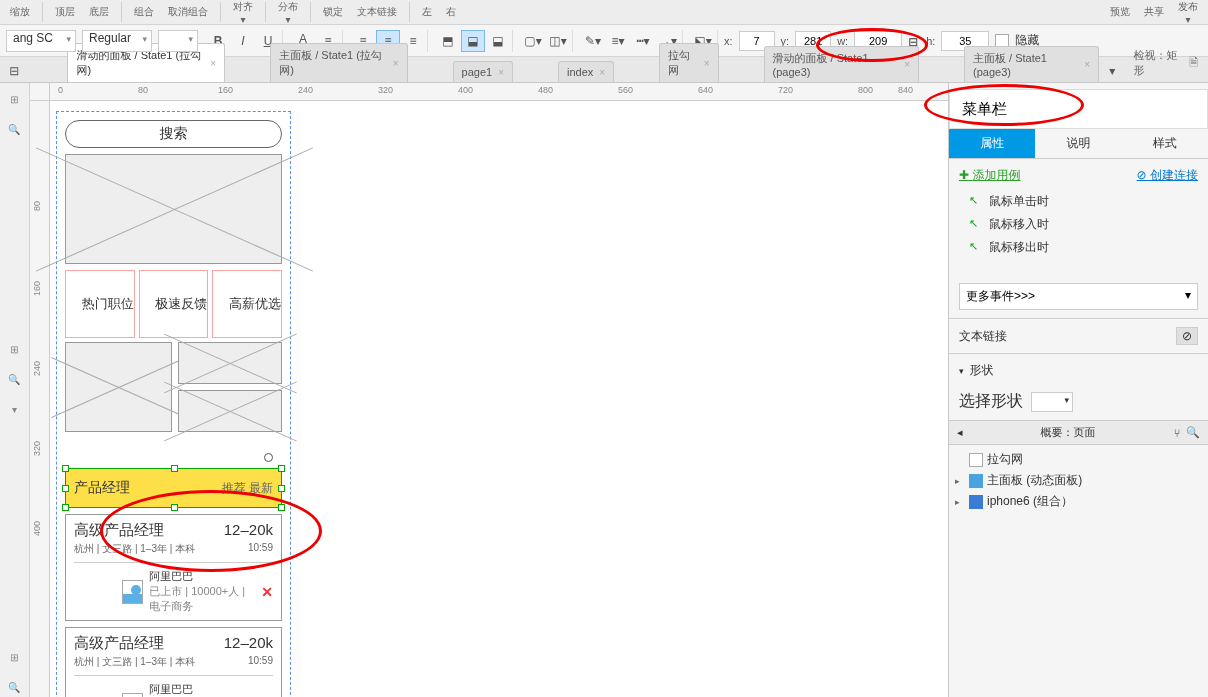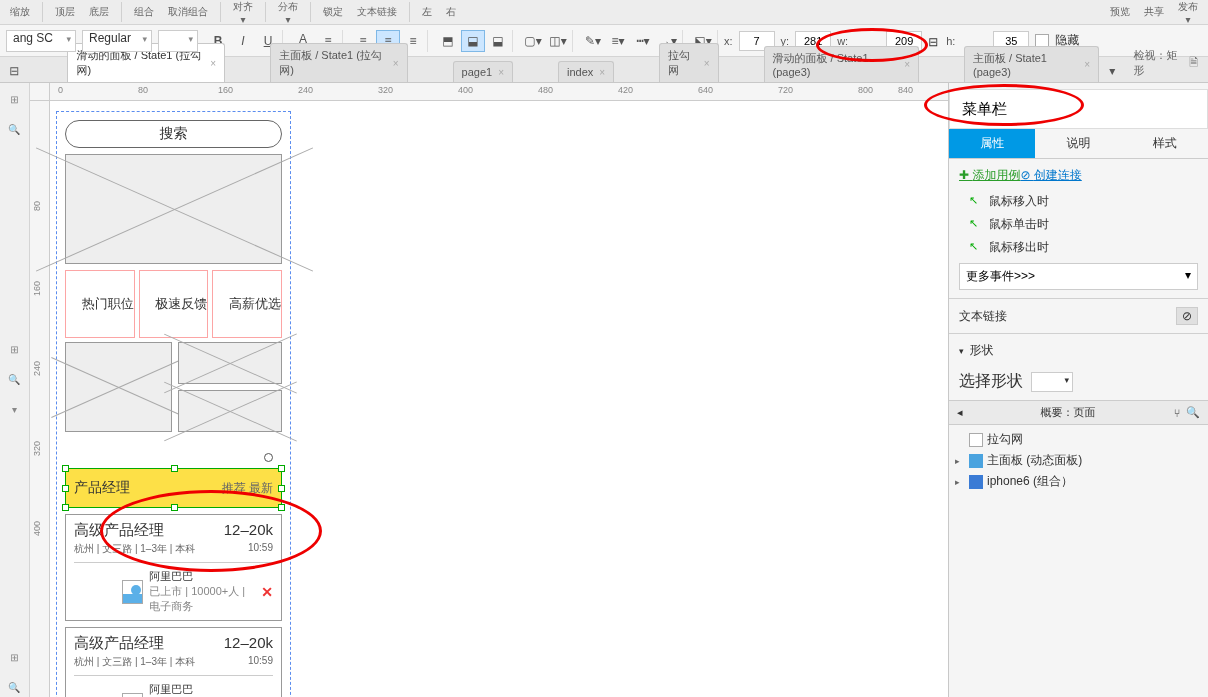--- a/index.html
+++ b/index.html
@@ -12,21 +12,21 @@
 
 
 .fmtbar { background:#f5f5f5; border-bottom:1px solid #d4d4d4; height:32px; display:flex; align-items:center; padding:0 6px; gap:6px; }
 .sel { border:1px solid #ccc; background:#fff; height:22px; padding:0 16px 0 6px; font-size:12px; position:relative; min-width:70px; }
 .sel::after { content:"▾"; position:absolute; right:4px; top:3px; font-size:9px; color:#888; }
 .btn-ico { width:24px; height:22px; border:1px solid transparent; display:flex; align-items:center; justify-content:center; font-size:12px; color:#555; }
 .btn-ico.active { background:#cce6ff; border-color:#7fb8e6; }
 .grp { display:flex; gap:1px; padding:0 2px; border-right:1px solid #ddd; }
 .coord-lbl { font-size:11px; color:#555; }
 .coord-in { width:36px; height:20px; border:1px solid #ccc; background:#fff; font-size:11px; text-align:center; padding:0 2px; }
-.wh-in { width:36px; height:20px; border:1px solid #ccc; background:#fff; font-size:11px; text-align:center;margin-left:32px; }
+.wh-in { width:48px; height:20px; border:1px solid #ccc; background:#fff; font-size:11px; text-align:center; }
 
 
 .tabbar { background:#e8e8e8; border-bottom:1px solid #c8c8c8; height:26px; display:flex; align-items:flex-end; padding-left:4px; }
 .tab { background:#e0e0e0; border:1px solid #c8c8c8; border-bottom:none; padding:4px 8px; font-size:11px; color:#555; margin-right:2px; display:flex; align-items:center; gap:6px; border-radius:3px 3px 0 0;margin-left:43px; }
 .tab.active { background:#fff; color:#333; font-weight:500; }
 .tab .x { color:#aaa; font-size:10px; }
 .tabbar-right { margin-left:auto; padding:4px 10px; font-size:11px; color:#666; display:flex; align-items:center; gap:6px; }
 
 
 .main { display:flex; height:614px; }
@@ -71,28 +71,28 @@
 .job-card .co .x-ico { margin-left:auto; color:#e33; font-weight:bold; font-size:14px; }
 
 
 .inspector { width:260px; background:#f5f5f5; border-left:1px solid #c8c8c8; display:flex; flex-direction:column; }
 .insp-name { background:#fff; padding:10px 12px; font-size:15px; border:1px solid #ddd; margin:6px 0 0; }
 .insp-name input { border:none; font-size:15px; width:100%; outline:none; }
 .insp-tabs { display:flex; border-bottom:1px solid #ccc; }
 .insp-tabs span { flex:1; text-align:center; padding:6px 0; font-size:12px; }
 .insp-tabs span.act { background:#0099e5; color:#fff; }
 .insp-body { padding:8px 10px; font-size:12px; }
-.insp-body .link-row { display:flex; margin-bottom:6px; }
+.insp-body .link-row { display:flex; justify-content:space-between; margin-bottom:6px; }
 .insp-body .link-row a { text-decoration:underline; cursor:pointer; }
 .insp-body .add-case { color:#2a9d2a; }
 .insp-body .create-link { color:#0077cc; }
 .evt { display:flex; align-items:center; gap:6px; padding:3px 0 3px 10px; font-size:12px; }
 .evt .ei { width:14px; height:14px; position:relative; }
 .evt .ei::before { content:"↖"; position:absolute; color:#0a0; font-size:11px; top:-1px; }
-.more-evt { width:100%; border:1px solid #ccc; background:#fff; padding:4px 6px; font-size:12px; text-align:left; position:relative; margin-top:4px; }
+.more-evt { width:100%; border:1px solid #ccc; background:#fff; padding:4px 6px; font-size:12px; text-align:left; position:relative; margin-top:24px; }
 .more-evt::after { content:"▾"; position:absolute; right:6px; }
 .sect-hd { border-top:1px solid #d0d0d0; padding:8px 10px; font-size:12px; display:flex; align-items:center; gap:6px; }
 .sect-hd.expand::before { content:"▾"; font-size:9px; }
 .shape-row { display:flex; align-items:center; gap:8px; padding:4px 10px 8px; font-size:16px; }
 .shape-sel { width:42px; height:20px; border:1px solid #ccc; background:#fff; position:relative; }
 .shape-sel::after { content:"▾"; position:absolute; right:3px; top:2px; font-size:9px; }
 .outline-hd { background:#eaeaea; border-top:1px solid #ccc; border-bottom:1px solid #ccc; padding:4px 8px; font-size:11px; display:flex; align-items:center; gap:6px; }
 .outline-hd .ttl { flex:1; text-align:center; }
 .tree { padding:4px 6px; font-size:12px; }
 .tree-row { display:flex; align-items:center; gap:4px; padding:2px 0; }
@@ -271,21 +271,21 @@
   <div class="canvas-wrap">
     <div class="corner"></div>
     <div class="ruler-h">
       <span style="left:8px">0</span>
       <span style="left:88px">80</span>
       <span style="left:168px">160</span>
       <span style="left:248px">240</span>
       <span style="left:328px">320</span>
       <span style="left:408px">400</span>
       <span style="left:488px">480</span>
-      <span style="left:568px">420</span>
+      <span style="left:568px">560</span>
       <span style="left:648px">640</span>
       <span style="left:728px">720</span>
       <span style="left:808px">800</span>
       <span style="left:848px">840</span>
     </div>
     <div class="ruler-v">
       <span style="top:100px">80</span>
       <span style="top:180px">160</span>
       <span style="top:260px">240</span>
       <span style="top:340px">320</span>
@@ -369,25 +369,25 @@
       <span>说明</span>
       <span>样式</span>
     </div>
     <div class="insp-body">
       <div class="link-row">
         <a class="add-case">✚ <span>添加用例</span></a>
         <a class="create-link">⊘ <span>创建连接</span></a>
       </div>
       <div class="evt">
           <span class="ei"></span>
-          <span>鼠标移入时</span>
+          <span>鼠标单击时</span>
         </div>
       <div class="evt">
           <span class="ei"></span>
-          <span>鼠标单击时</span>
+          <span>鼠标移入时</span>
         </div>
       <div class="evt">
           <span class="ei"></span>
           <span>鼠标移出时</span>
         </div>
       <button class="more-evt">更多事件&gt;&gt;&gt;</button>
     </div>
     <div class="sect-hd">
       <span>文本链接</span>
       <span style="margin-left:auto;width:22px;height:18px;background:#e0e0e0;border:1px solid #ccc;display:flex;align-items:center;justify-content:center">⊘</span>

